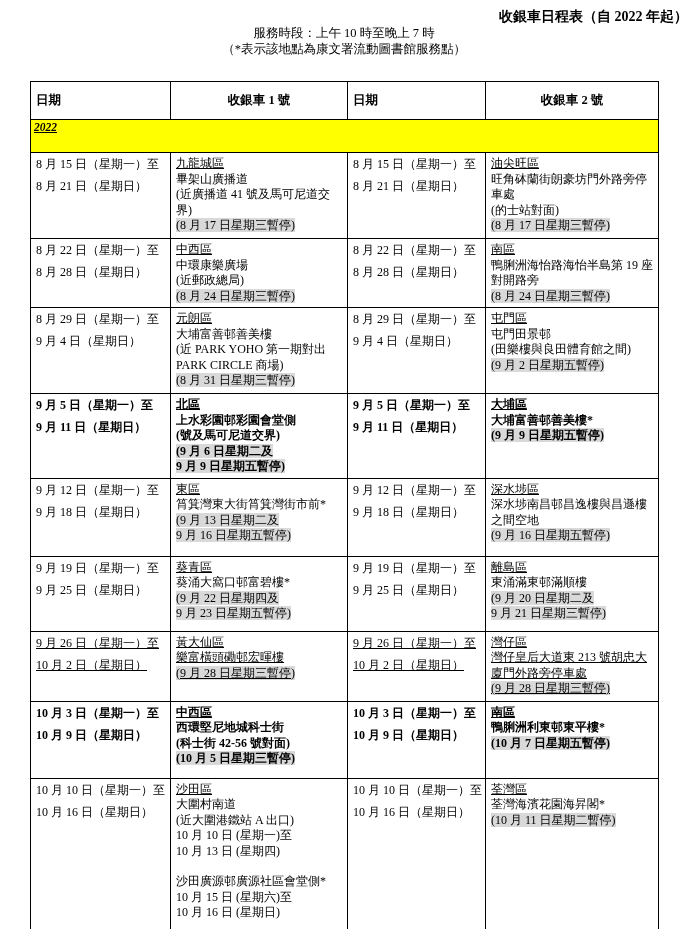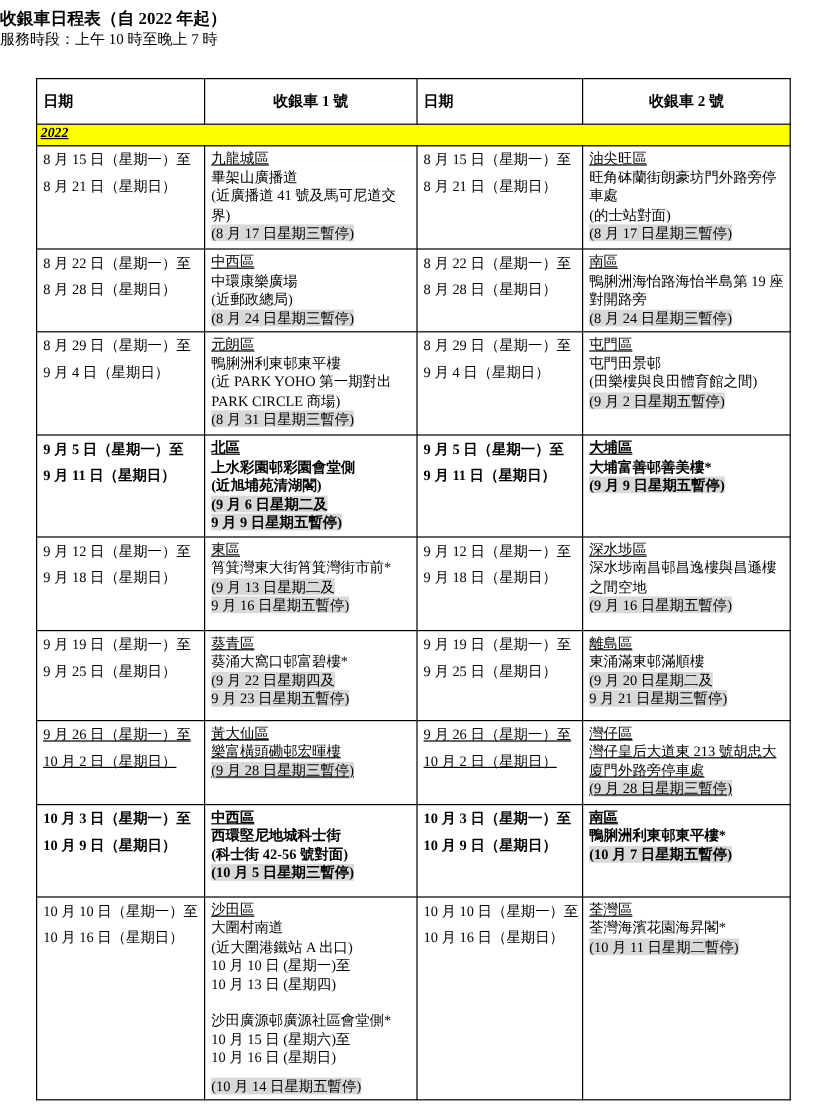--- a/index.html
+++ b/index.html
@@ -3,52 +3,53 @@
 <meta charset="utf-8">
 <style>
   :root{ --hl:#D9D9D9; --band:#FFFF00; }
   *{ box-sizing:border-box; }
   html,body{ margin:0; padding:0; background:#ffffff; }
   .page{
     width:688px; height:929px; background:#fff; color:#000;
     font-family:"Liberation Serif","DejaVu Serif",serif;
     overflow:hidden; padding-top:8px;
   }
-  .title{ text-align:left; font-weight:bold; font-size:14px; line-height:17px; }
-  .subtitle{ text-align:left; font-size:12.5px; line-height:16px; }
+  .title{ text-align:right; font-weight:bold; font-size:14px; line-height:17px; }
+  .subtitle{ text-align:center; font-size:12.5px; line-height:16px; }
   table.schedule{
     border-collapse:collapse; table-layout:fixed;
     width:628px; margin:24px 0 12px 30px; font-size:12px;
   }
   col.c-date1{ width:140px; } col.c-van1{ width:177px; }
   col.c-date2{ width:138px; } col.c-van2{ width:173px; }
   th,td{ border:1px solid #000; vertical-align:top; padding:3px 5px; }
   thead th{ height:38px; vertical-align:middle; font-weight:bold; font-size:12.5px; }
   .th-date{ text-align:left; }
   .th-van{ text-align:center; }
   tr.year-row td{
-    background:var(--band); height:18px; padding:0 3px;
+    background:var(--band); height:33px; padding:0 3px;
     font-weight:bold; font-style:italic; font-size:11.5px; line-height:14px;
   }
   .year-label{ text-decoration:underline; }
   .date-line{ line-height:16px; margin-bottom:6px; white-space:nowrap; }
   .loc-line{ line-height:15.5px; }
   .s-d{ text-decoration:underline; }
   .s-g .hl{ background:var(--hl); }
   .s-b{ height:15px; } .s-b2{ height:8px; }
   tr.row-0{ height:86px; } tr.row-1{ height:68px; } tr.row-2{ height:86px; }
   tr.row-3{ height:84px;font-weight:bold; } tr.row-4{ height:78px; } tr.row-5{ height:75px; }
   tr.row-6{ height:70px;text-decoration:underline; } tr.row-7{ height:77px;font-weight:bold; } tr.row-8{ height:166px; }
 </style>
 </head>
 <body>
 
 <div class="page">
   <div class="title">收銀車日程表（自 2022 年起）</div>
   <div class="subtitle">服務時段：上午 10 時至晚上 7 時</div>
+  <div class="subtitle">（*表示該地點為康文署流動圖書館服務點）</div>
 
   <table class="schedule">
     <colgroup>
       <col class="c-date1">
         <col class="c-van1">
         <col class="c-date2">
         <col class="c-van2">
     </colgroup>
     <thead>
       <tr>
@@ -105,21 +106,21 @@
             <div class="loc-line s-g"><span class="hl">(8 月 24 日星期三暫停)</span></div>
           </td>
         </tr>
         <tr class="row-2">
           <td>
             <div class="date-line">8 月 29 日（星期一）至</div>
             <div class="date-line">9 月 4 日（星期日）</div>
           </td>
           <td>
             <div class="loc-line s-d">元朗區</div>
-            <div class="loc-line s-n">鴨脷洲利東邨東平樓</div>
+            <div class="loc-line s-n">大埔富善邨善美樓</div>
             <div class="loc-line s-n">(近 PARK YOHO 第一期對出 PARK CIRCLE 商場)</div>
             <div class="loc-line s-g"><span class="hl">(8 月 31 日星期三暫停)</span></div>
           </td>
           <td>
             <div class="date-line">8 月 29 日（星期一）至</div>
             <div class="date-line">9 月 4 日（星期日）</div>
           </td>
           <td>
             <div class="loc-line s-d">屯門區</div>
             <div class="loc-line s-n">屯門田景邨</div>
@@ -128,21 +129,21 @@
           </td>
         </tr>
         <tr class="row-3">
           <td>
             <div class="date-line">9 月 5 日（星期一）至</div>
             <div class="date-line">9 月 11 日（星期日）</div>
           </td>
           <td>
             <div class="loc-line s-d">北區</div>
             <div class="loc-line s-n">上水彩園邨彩園會堂側</div>
-            <div class="loc-line s-n">(近旭埔苑清湖閣)</div>
+            <div class="loc-line s-n">(號及馬可尼道交界)</div>
             <div class="loc-line s-g"><span class="hl">(9 月 6 日星期二及</span></div>
             <div class="loc-line s-g"><span class="hl">9 月 9 日星期五暫停)</span></div>
           </td>
           <td>
             <div class="date-line">9 月 5 日（星期一）至</div>
             <div class="date-line">9 月 11 日（星期日）</div>
           </td>
           <td>
             <div class="loc-line s-d">大埔區</div>
             <div class="loc-line s-n">大埔富善邨善美樓*</div>

